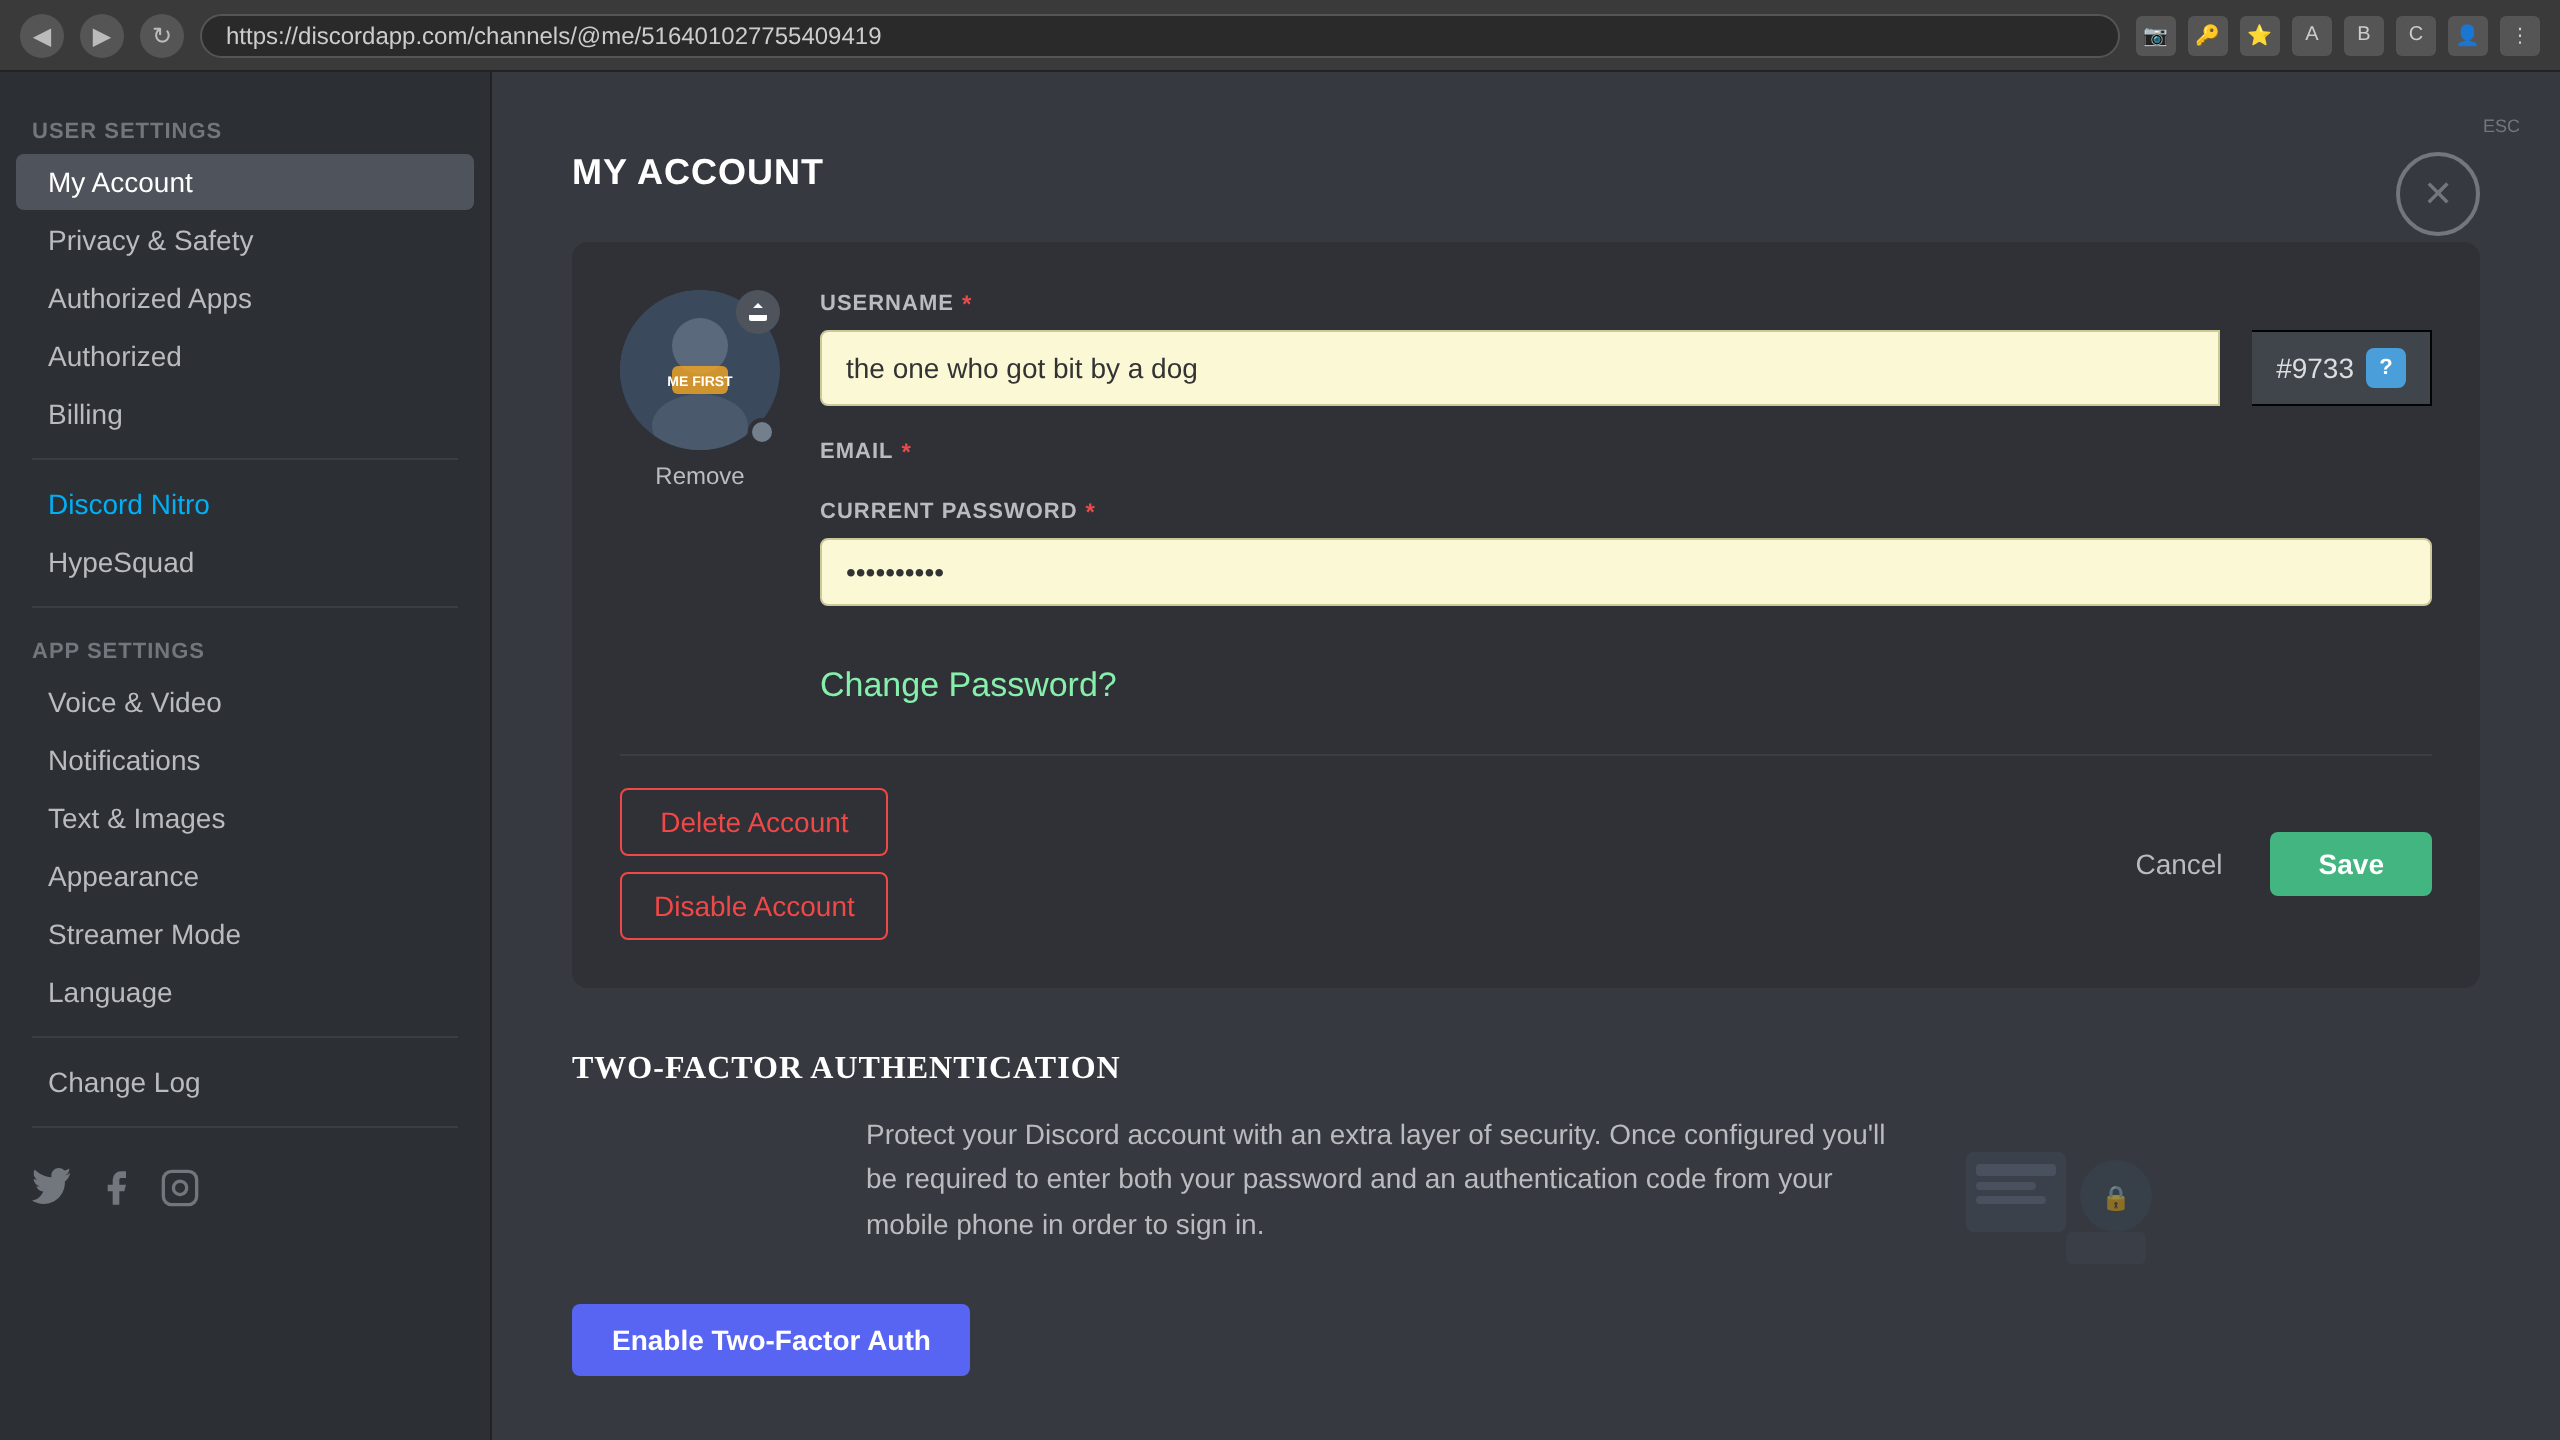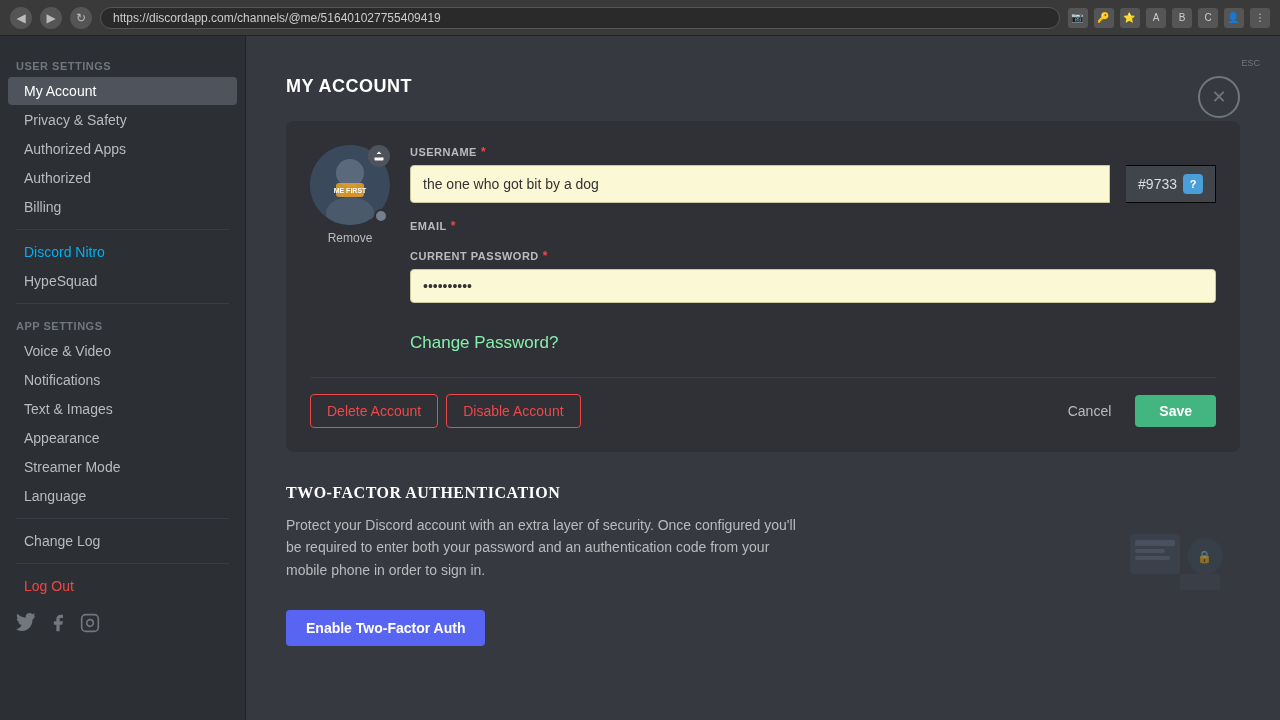--- a/index.html
+++ b/index.html
@@ -313,20 +313,21 @@
       display: flex;
       align-items: center;
       justify-content: space-between;
       margin-top: 20px;
       padding-top: 16px;
       border-top: 1px solid #3a3d43;
     }
     .action-left {
       display: flex;
       gap: 8px;
+      flex-direction: column;
     }
     .action-right {
       display: flex;
       gap: 8px;
     }
     .btn-delete {
       background: transparent;
       border: 1px solid #f04747;
       color: #f04747;
       padding: 8px 16px;
@@ -374,21 +375,21 @@
       font-weight: 700;
       color: #fff;
       text-transform: uppercase;
       letter-spacing: 0.5px;
       margin-bottom: 12px;
       font-family: Liberation Serif, serif;
     }
     .tfa-body {
       display: flex;
       align-items: flex-start;
-      justify-content: space-between;
+      justify-content: center;
       gap: 20px;
     }
     .tfa-text {
       color: #b9bbbe;
       font-size: 14px;
       line-height: 1.6;
       max-width: 520px;
     }
     .tfa-image {
       width: 120px; height: 80px;
@@ -483,23 +484,20 @@
     </div>
 
     <div class="sidebar-divider"></div>
 
     <div class="sidebar-item">
       <span>Change Log</span>
     </div>
 
     <div class="sidebar-divider"></div>
 
-    <div class="sidebar-item danger">
-      <span>Log Out</span>
-    </div>
 
     <div class="sidebar-social">
       <span class="social-icon">
         <svg width="20" height="20" viewBox="0 0 24 24" fill="#72767d">
             <path d="M23 3a10.9 10.9 0 01-3.14 1.53A4.48 4.48 0 0022.43.36a9 9 0 01-2.88 1.1A4.52 4.52 0 0016.11 0c-2.5 0-4.52 2.02-4.52 4.52 0 .35.04.7.11 1.03C7.69 5.37 4.07 3.6 1.64.96a4.5 4.5 0 00-.61 2.27c0 1.57.8 2.95 2.01 3.76a4.49 4.49 0 01-2.05-.57v.06c0 2.19 1.56 4.01 3.63 4.43a4.55 4.55 0 01-2.04.08c.57 1.8 2.24 3.1 4.2 3.13A9.05 9.05 0 010 19.54a12.8 12.8 0 006.92 2.03c8.3 0 12.84-6.88 12.84-12.85 0-.2 0-.39-.01-.58A9.17 9.17 0 0023 3z"></path>
           </svg>
       </span>
       <span class="social-icon">
         <svg width="20" height="20" viewBox="0 0 24 24" fill="#72767d">
             <path d="M18 2h-3a5 5 0 00-5 5v3H7v4h3v8h4v-8h3l1-4h-4V7a1 1 0 011-1h3z"></path>

